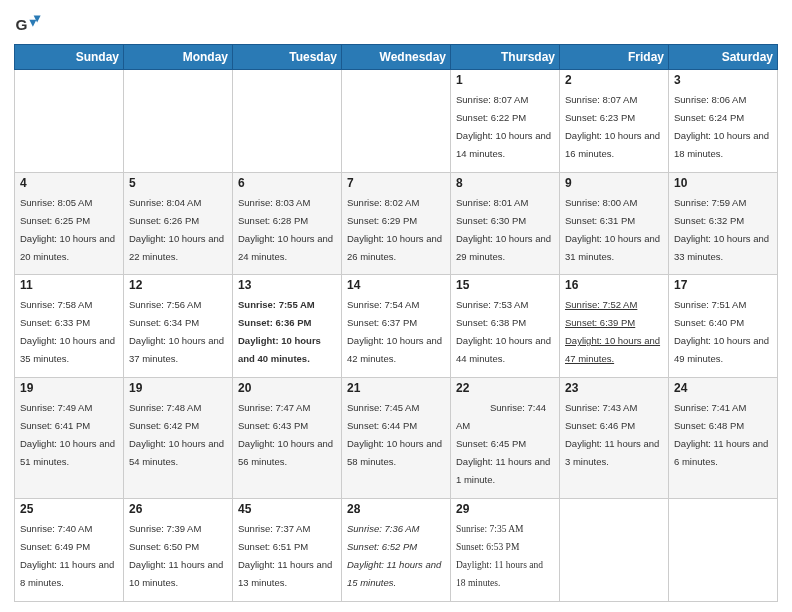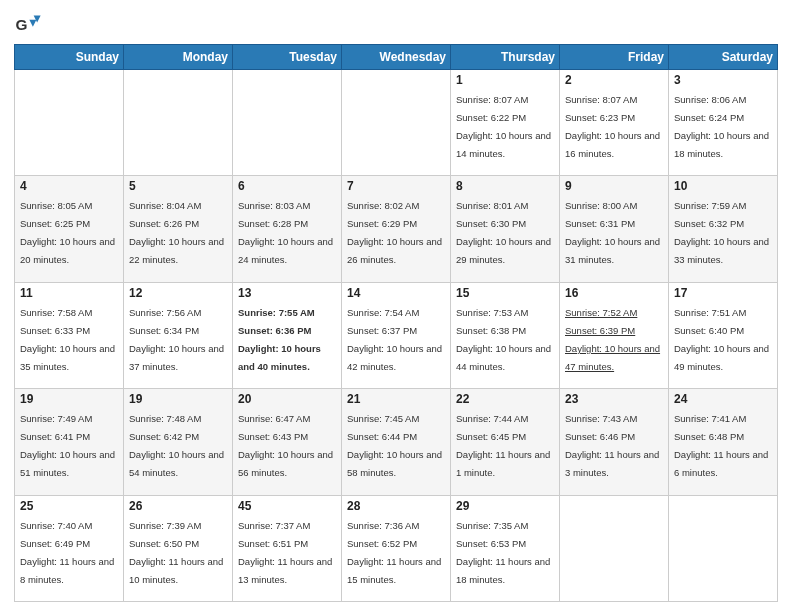--- a/index.html
+++ b/index.html
@@ -199,50 +199,50 @@
 Sunset: 6:40 PM
 Daylight: 10 hours and 49 minutes.</span></td>
         </tr>
         <tr class="row-even">
           <td><span class="day-num">19</span><span class="day-info" style="white-space: pre-line; text-align: right;">Sunrise: 7:49 AM
 Sunset: 6:41 PM
 Daylight: 10 hours and 51 minutes.</span></td>
           <td><span class="day-num">19</span><span class="day-info" style="white-space: pre-line;">Sunrise: 7:48 AM
 Sunset: 6:42 PM
 Daylight: 10 hours and 54 minutes.</span></td>
-          <td><span class="day-num">20</span><span class="day-info" style="white-space: pre-line;">Sunrise: 6:47 AM
+          <td><span class="day-num">20</span><span class="day-info" style="white-space: pre-line;">Sunrise: 7:47 AM
 Sunset: 6:43 PM
 Daylight: 10 hours and 56 minutes.</span></td>
           <td><span class="day-num">21</span><span class="day-info" style="white-space: pre-line;">Sunrise: 7:45 AM
 Sunset: 6:44 PM
 Daylight: 10 hours and 58 minutes.</span></td>
-          <td><span class="day-num">22</span><span class="day-info" style="white-space: pre-line;">Sunrise: 7:44 AM
+          <td><span class="day-num">22</span><span class="day-info" style="white-space: pre-line; margin-left: 34px;">Sunrise: 7:44 AM
 Sunset: 6:45 PM
 Daylight: 11 hours and 1 minute.</span></td>
           <td><span class="day-num">23</span><span class="day-info" style="white-space: pre-line;">Sunrise: 7:43 AM
 Sunset: 6:46 PM
 Daylight: 11 hours and 3 minutes.</span></td>
           <td><span class="day-num">24</span><span class="day-info" style="white-space: pre-line;">Sunrise: 7:41 AM
 Sunset: 6:48 PM
 Daylight: 11 hours and 6 minutes.</span></td>
         </tr>
         <tr class="row-odd">
           <td><span class="day-num">25</span><span class="day-info" style="white-space: pre-line;">Sunrise: 7:40 AM
 Sunset: 6:49 PM
 Daylight: 11 hours and 8 minutes.</span></td>
           <td><span class="day-num">26</span><span class="day-info" style="white-space: pre-line;">Sunrise: 7:39 AM
 Sunset: 6:50 PM
 Daylight: 11 hours and 10 minutes.</span></td>
           <td><span class="day-num">45</span><span class="day-info" style="white-space: pre-line;">Sunrise: 7:37 AM
 Sunset: 6:51 PM
 Daylight: 11 hours and 13 minutes.</span></td>
-          <td><span class="day-num">28</span><span class="day-info" style="white-space: pre-line;">Sunrise: 7:36 AM
+          <td><span class="day-num">28</span><span class="day-info" style="white-space: pre-line; font-style: italic;">Sunrise: 7:36 AM
 Sunset: 6:52 PM
 Daylight: 11 hours and 15 minutes.</span></td>
-          <td><span class="day-num">29</span><span class="day-info" style="white-space: pre-line;">Sunrise: 7:35 AM
+          <td><span class="day-num">29</span><span class="day-info" style="white-space: pre-line; font-family: Liberation Serif, serif;">Sunrise: 7:35 AM
 Sunset: 6:53 PM
 Daylight: 11 hours and 18 minutes.</span></td>
           <td class="empty-cell"></td>
           <td class="empty-cell"></td>
         </tr>
       </tbody>
   </table>
 </div>
 
 </body></html>

